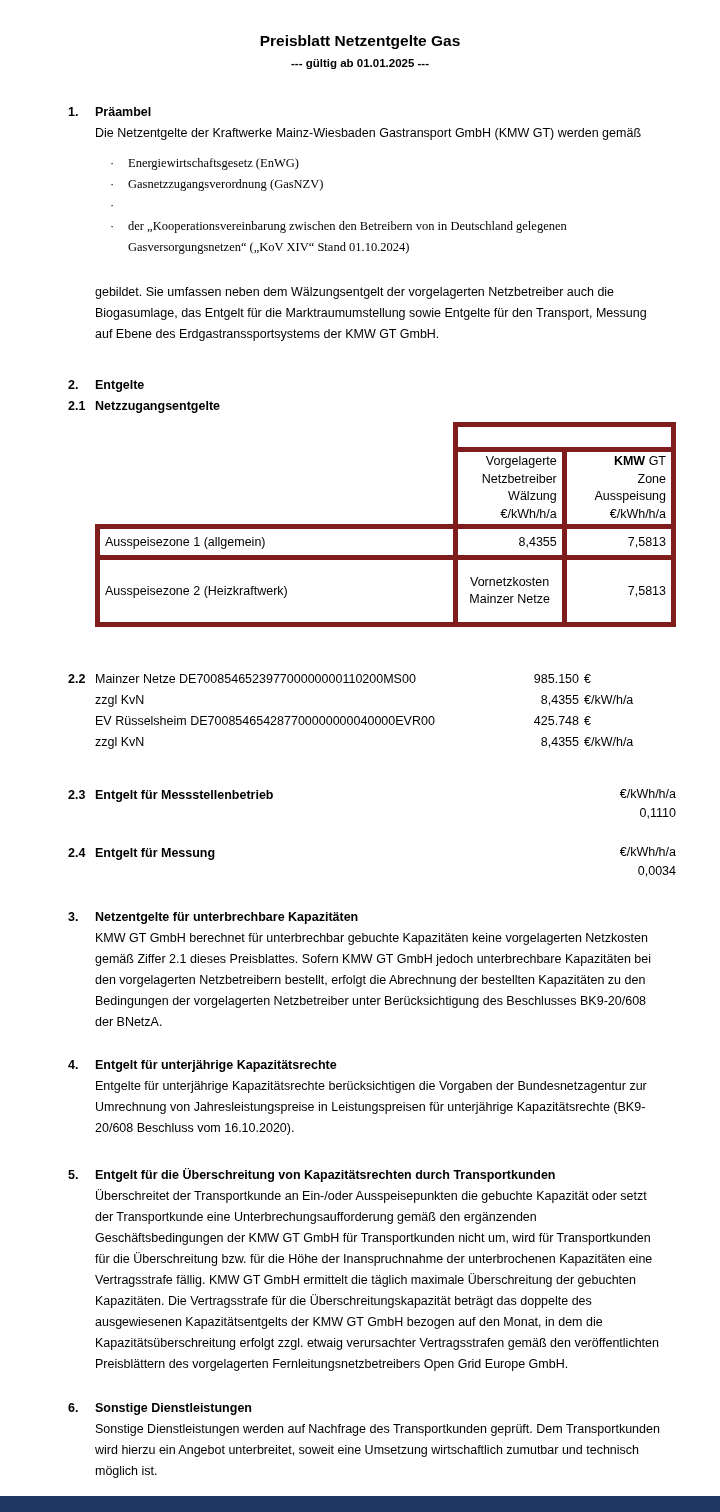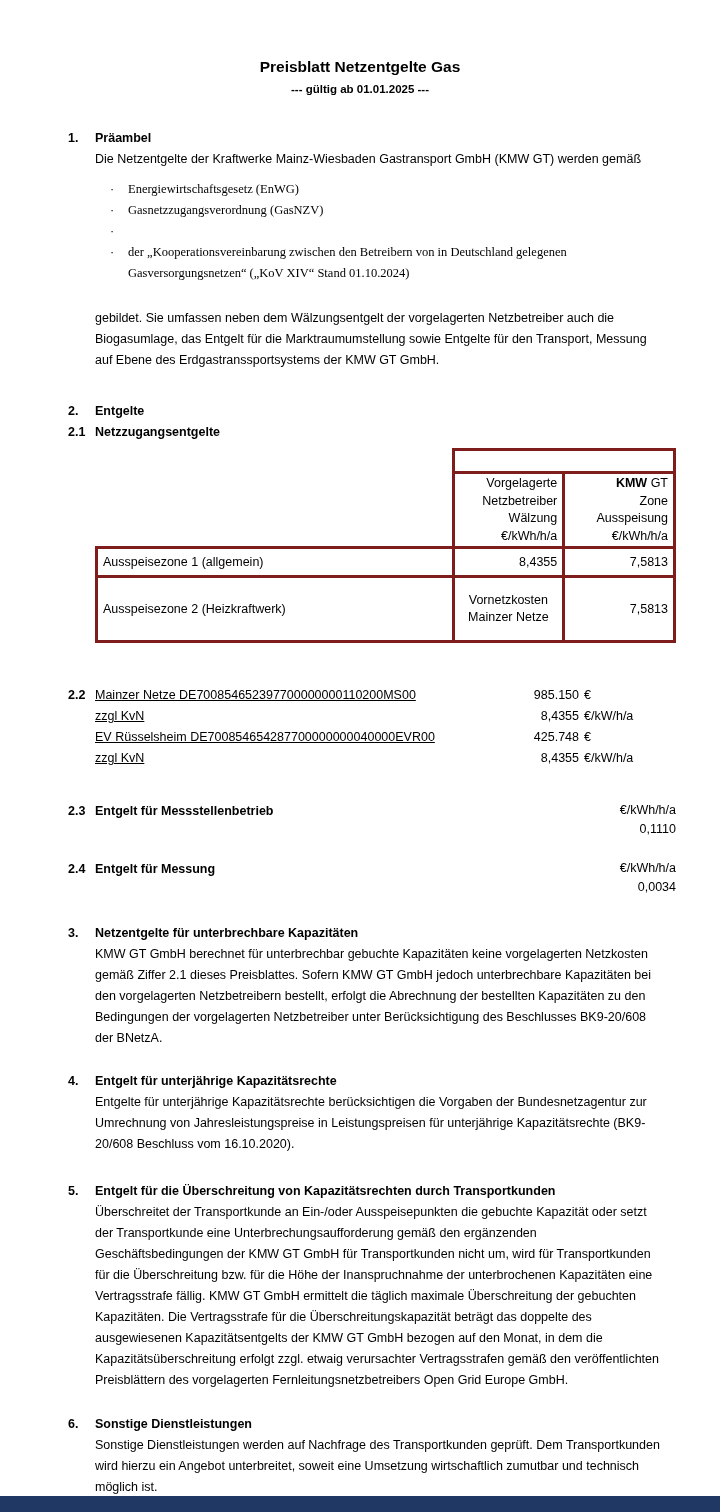--- a/index.html
+++ b/index.html
@@ -3,21 +3,21 @@
 <meta charset="utf-8">
 <style>
   html,body { margin:0; padding:0; }
   body {
     width:720px; height:1512px;
     background:#ffffff; color:#000000;
     font-family:"Liberation Sans", sans-serif;
     font-size:12.5px; line-height:21px;
     position:relative; overflow:hidden;
   }
-  .doc-title { padding-top:58px; text-align:center; font-weight:bold; font-size:15.5px; line-height:18px; }
+  .doc-title { padding-top:32px; text-align:center; font-weight:bold; font-size:15.5px; line-height:18px; }
   .doc-subtitle { text-align:center; font-weight:bold; font-size:11.5px; line-height:14px; margin-top:6px; }
 
   .content { margin-left:68px; width:608px; }
 
   .sec { display:flex; }
   .sec .num { flex:none; width:27px; font-weight:bold; }
   .sec .body { flex:1; min-width:0; }
   .sec .body .heading { font-weight:bold; }
   .para { max-width:566px; }
 
@@ -28,36 +28,36 @@
   .bullet-row .marker { flex:none; width:18px; margin-left:15px; }
   .bullet-row .b-text { flex:1; max-width:500px;font-family:Liberation Serif, serif; }
   .outro { margin-top:24px; }
 
   .sec-2 { margin-top:30px; }
   .sec-21 { margin-top:0px; }
 
   
   table.fees { border-collapse:collapse; margin-top:5px; width:581px; table-layout:fixed; }
   table.fees td { padding:1px 5px; vertical-align:middle; font-size:12.5px; }
-  td.bordered { border:3px solid #7f1d1d; }
+  td.bordered { border:5px solid #7f1d1d; }
   td.no-border { border:none; }
   .col-label { width:345px; }
   .col-walz { width:128px; }
   .col-kmw { width:108px; }
   .t-topcell { height:18px; }
   .t-head { text-align:right; line-height:17.5px; vertical-align:bottom; padding-bottom:3px; }
   .t-num { text-align:right; }
   .t-center { text-align:center; line-height:17.5px; }
   .row-z1 td { height:24px; }
   .row-z2 td { height:60px; }
   .kmw-bold { font-weight:bold; }
 
   .sec-22 { margin-top:42px; }
   .fee-line { display:flex; }
-  .fee-line .f-label { flex:1;text-decoration:underline; }
+  .fee-line .f-label { flex:1; }
   .fee-line .f-val { flex:none; width:92px; text-align:right; white-space:nowrap; }
   .fee-line .f-unit { flex:none; width:92px; text-align:left; padding-left:5px; white-space:nowrap; }
 
   .sec-23 { margin-top:32px; }
   .sec-24 { margin-top:20px; }
   .right-block { flex:none; text-align:right; line-height:19px; }
 
   .hrow { display:flex; justify-content:space-between; align-items:flex-start;gap:40px; }
 
   .sec-3 { margin-top:26px; }

